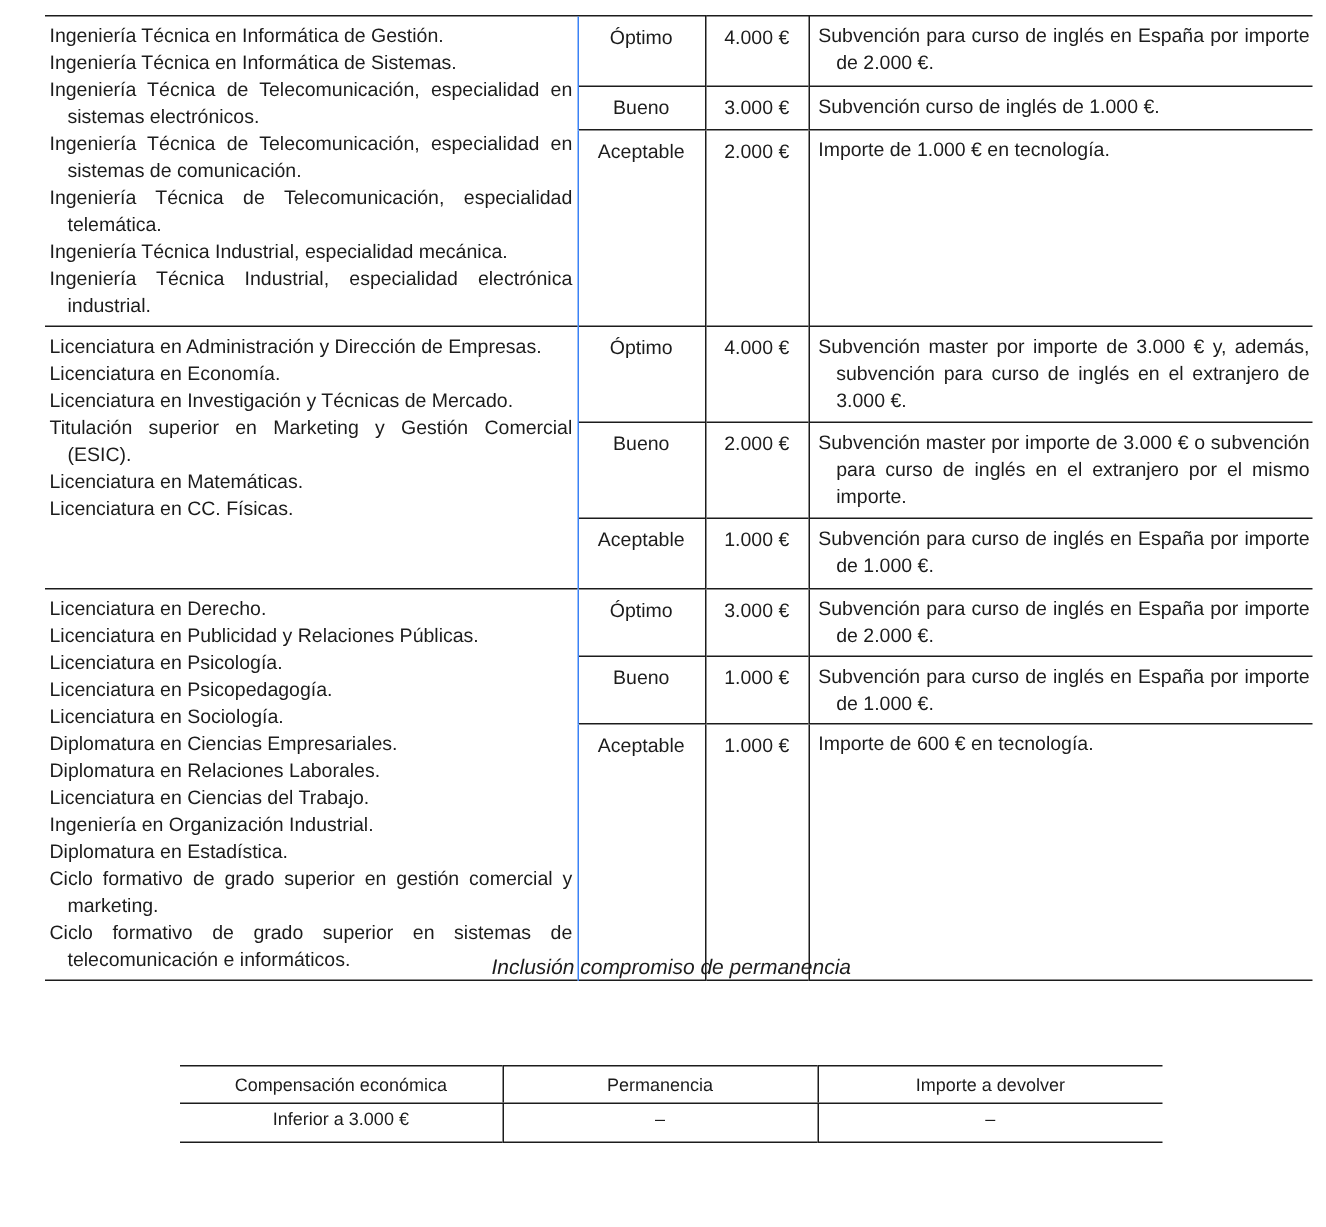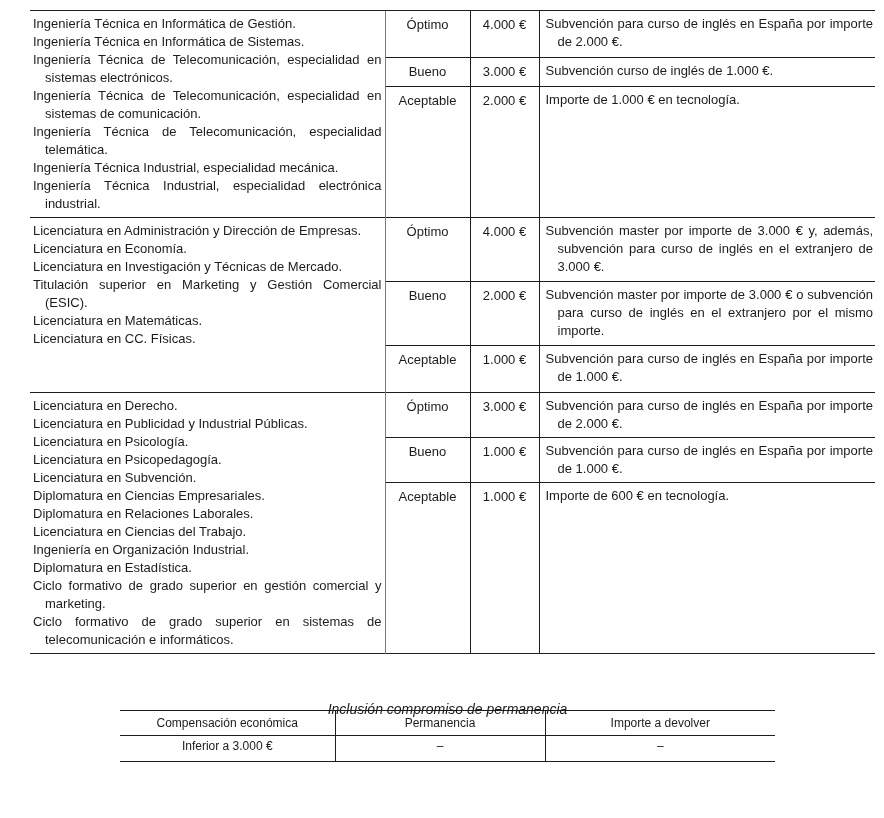--- a/index.html
+++ b/index.html
@@ -37,21 +37,21 @@
     text-align: center; padding-top: 5px;
   }
   td.amount {
     border-right: 1px solid #1c1c1c;
     text-align: center; padding-top: 5px;
   }
   td.benefit { padding: 4px 2px 4px 6px; }
 
   
   .perm-title {
-    position: absolute; left: 120px; top: 701px; width: 655px;
+    position: absolute; left: 120px; top: 636px; width: 655px;
     text-align: center; font-style: italic; font-size: 14px;
     color: #1c1c1c;
   }
   .perm-table {
     position: absolute; left: 120px; top: 710px; width: 655px;
     table-layout: fixed;
     font-size: 12px; line-height: 20px;
     border-top: 1px solid #1c1c1c; border-bottom: 1px solid #1c1c1c;
   }
   .perm-table th {
@@ -135,24 +135,24 @@
         <td class="rating">Aceptable</td>
         <td class="amount">1.000 €</td>
         <td class="benefit">
             <p>Subvención para curso de inglés en España por importe de 1.000 €.</p>
           </td>
       </tr>
 
       <tr class="group-start" style="height:45px">
         <td class="degrees" rowspan="3">
           <p>Licenciatura en Derecho.</p>
-          <p>Licenciatura en Publicidad y Industrial Públicas.</p>
+          <p>Licenciatura en Publicidad y Relaciones Públicas.</p>
           <p>Licenciatura en Psicología.</p>
           <p>Licenciatura en Psicopedagogía.</p>
-          <p>Licenciatura en Subvención.</p>
+          <p>Licenciatura en Sociología.</p>
           <p>Diplomatura en Ciencias Empresariales.</p>
           <p>Diplomatura en Relaciones Laborales.</p>
           <p>Licenciatura en Ciencias del Trabajo.</p>
           <p>Ingeniería en Organización Industrial.</p>
           <p>Diplomatura en Estadística.</p>
           <p>Ciclo formativo de grado superior en gestión comercial y marketing.</p>
           <p>Ciclo formativo de grado superior en sistemas de telecomunicación e informáticos.</p>
         </td>
         <td class="rating">Óptimo</td>
         <td class="amount">3.000 €</td>

